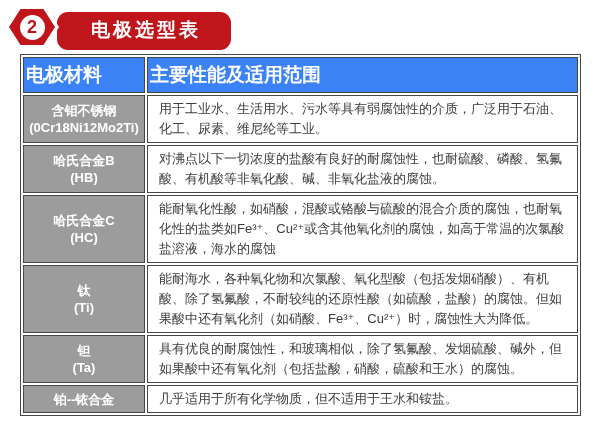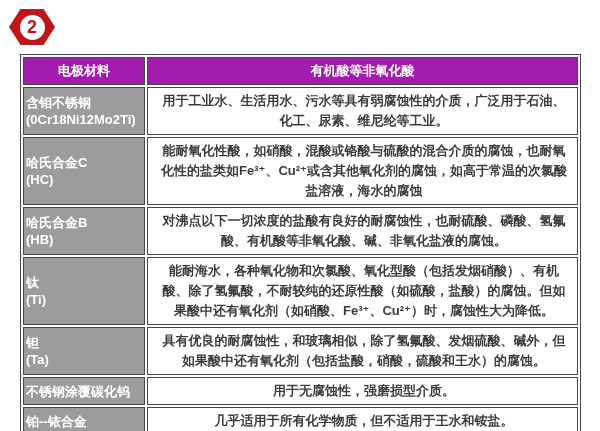--- a/index.html
+++ b/index.html
@@ -48,107 +48,103 @@
     width: 561px;
     border-collapse: separate;
     border-spacing: 2px;
     border: 1px solid #474747;
     background: #ffffff;
   }
   table.electrode th, table.electrode td {
     border: 1px solid #474747;
   }
   th.mat-head, th.desc-head {
-    background: #a21caf; color: #ffffff;
-    font-size: 13px; font-weight: bold;
+    background: #3b82f6; color: #ffffff;
+    font-size: 19px; font-weight: bold;
     padding: 4px 2px;
-    text-align: center;
+    text-align: left;
   }
   th.mat-head { width: 122px; }
   td.mat-cell {
     background: #9c9c9c; color: #ffffff;
     font-size: 13px; font-weight: bold;
-    vertical-align: middle;
+    text-align: center; vertical-align: middle;
     line-height: 17px;
     padding: 4px 2px;
   }
   td.desc-cell {
     background: #ffffff; color: #3c3c3c;
-    font-size: 13px; font-weight: bold;
+    font-size: 13px; font-weight: normal;
     line-height: 20px;
     padding: 3px 8px 3px 11px;
-    text-align: center; vertical-align: middle;
+    text-align: left; vertical-align: middle;
   }
 </style>
 </head>
 <body>
 
 <div class="page">
 
   <div class="header">
+    <div class="title-pill">
+      <span>电极选型表</span>
+    </div>
     <div class="hex-white"></div>
     <div class="hex-red">
       <div class="hex-circle">
         <span>2</span>
       </div>
     </div>
   </div>
 
   <table class="electrode">
     <thead>
       <tr>
         <th class="mat-head">电极材料</th>
-        <th class="desc-head">有机酸等非氧化酸</th>
+        <th class="desc-head">主要性能及适用范围</th>
       </tr>
     </thead>
     <tbody>
         <tr>
       <td class="mat-cell">
         <div>含钼不锈钢</div>
         <div>(0Cr18Ni12Mo2Ti)</div>
       </td>
       <td class="desc-cell">用于工业水、生活用水、污水等具有弱腐蚀性的介质，广泛用于石油、化工、尿素、维尼纶等工业。</td>
     </tr>
         <tr>
       <td class="mat-cell">
+        <div>哈氏合金B</div>
+        <div>(HB)</div>
+      </td>
+      <td class="desc-cell">对沸点以下一切浓度的盐酸有良好的耐腐蚀性，也耐硫酸、磷酸、氢氟酸、有机酸等非氧化酸、碱、非氧化盐液的腐蚀。</td>
+    </tr>
+        <tr>
+      <td class="mat-cell">
         <div>哈氏合金C</div>
         <div>(HC)</div>
       </td>
       <td class="desc-cell">能耐氧化性酸，如硝酸，混酸或铬酸与硫酸的混合介质的腐蚀，也耐氧化性的盐类如Fe³⁺、Cu²⁺或含其他氧化剂的腐蚀，如高于常温的次氯酸盐溶液，海水的腐蚀</td>
-    </tr>
-        <tr>
-      <td class="mat-cell">
-        <div>哈氏合金B</div>
-        <div>(HB)</div>
-      </td>
-      <td class="desc-cell">对沸点以下一切浓度的盐酸有良好的耐腐蚀性，也耐硫酸、磷酸、氢氟酸、有机酸等非氧化酸、碱、非氧化盐液的腐蚀。</td>
     </tr>
         <tr>
       <td class="mat-cell">
         <div>钛</div>
         <div>(Ti)</div>
       </td>
       <td class="desc-cell">能耐海水，各种氧化物和次氯酸、氧化型酸（包括发烟硝酸）、有机酸、除了氢氟酸，不耐较纯的还原性酸（如硫酸，盐酸）的腐蚀。但如果酸中还有氧化剂（如硝酸、Fe³⁺、Cu²⁺）时，腐蚀性大为降低。</td>
     </tr>
         <tr>
       <td class="mat-cell">
         <div>钽</div>
         <div>(Ta)</div>
       </td>
       <td class="desc-cell">具有优良的耐腐蚀性，和玻璃相似，除了氢氟酸、发烟硫酸、碱外，但如果酸中还有氧化剂（包括盐酸，硝酸，硫酸和王水）的腐蚀。</td>
     </tr>
         <tr>
       <td class="mat-cell">
-        <div>不锈钢涂覆碳化钨</div>
-
-      </td>
-      <td class="desc-cell">用于无腐蚀性，强磨损型介质。</td>
-    </tr>
-        <tr>
-      <td class="mat-cell">
         <div>铂--铱合金</div>
 
       </td>
       <td class="desc-cell">几乎适用于所有化学物质，但不适用于王水和铵盐。</td>
     </tr>
       </tbody>
   </table>
 
 </div>
 

